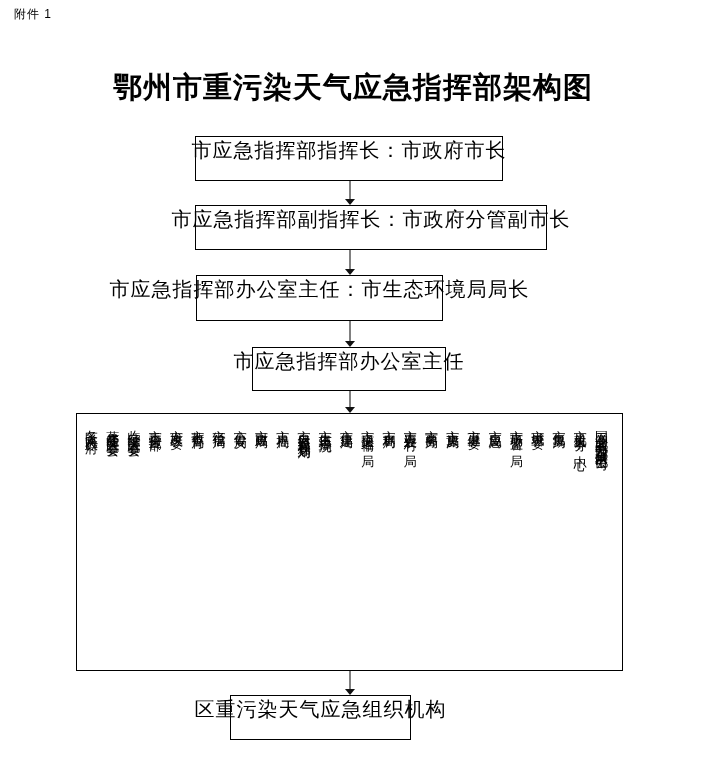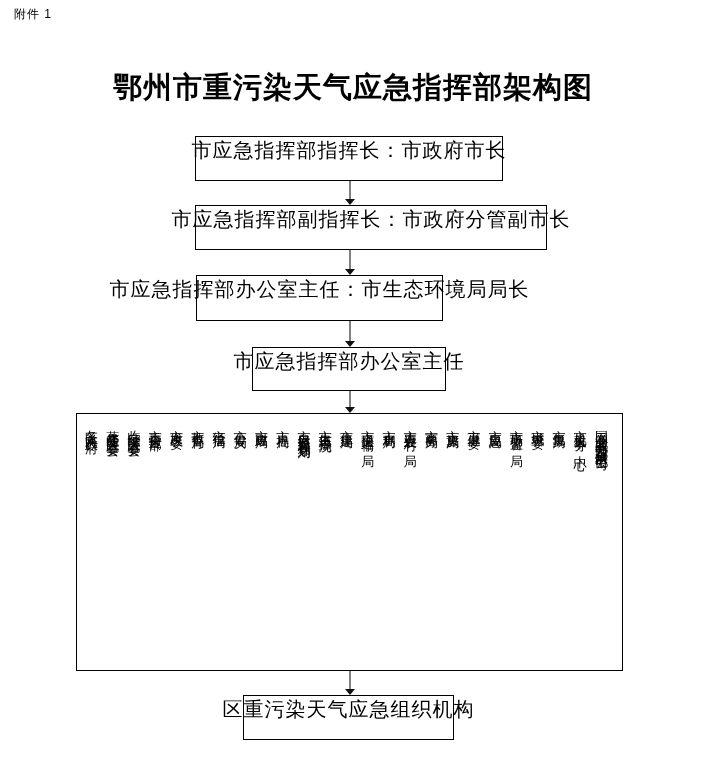--- a/index.html
+++ b/index.html
@@ -46,21 +46,21 @@
     font-size: 20px;
     letter-spacing: 1px;
     text-align: center;
     box-sizing: border-box;
     white-space: pre;
   }
   .node-commander        { left: 195px; top: 136px; width: 308px; height: 45px; }
   .node-deputy           { left: 195px; top: 205px; width: 352px; height: 45px; }
   .node-office           { left: 196px; top: 275px; width: 247px; height: 46px; }
   .node-members-header   { left: 252px; top: 347px; width: 194px; height: 44px; }
-  .node-district         { left: 243px; top: 695px; width: 211px; height: 45px; }
+  .node-district         { left: 230px; top: 695px; width: 181px; height: 45px; }
   .member-units-box {
     position: absolute;
     left: 76px;
     top: 413px;
     width: 547px;
     height: 258px;
     border: 1.5px solid #000000;
     box-sizing: border-box;
     background: #ffffff;
   }

